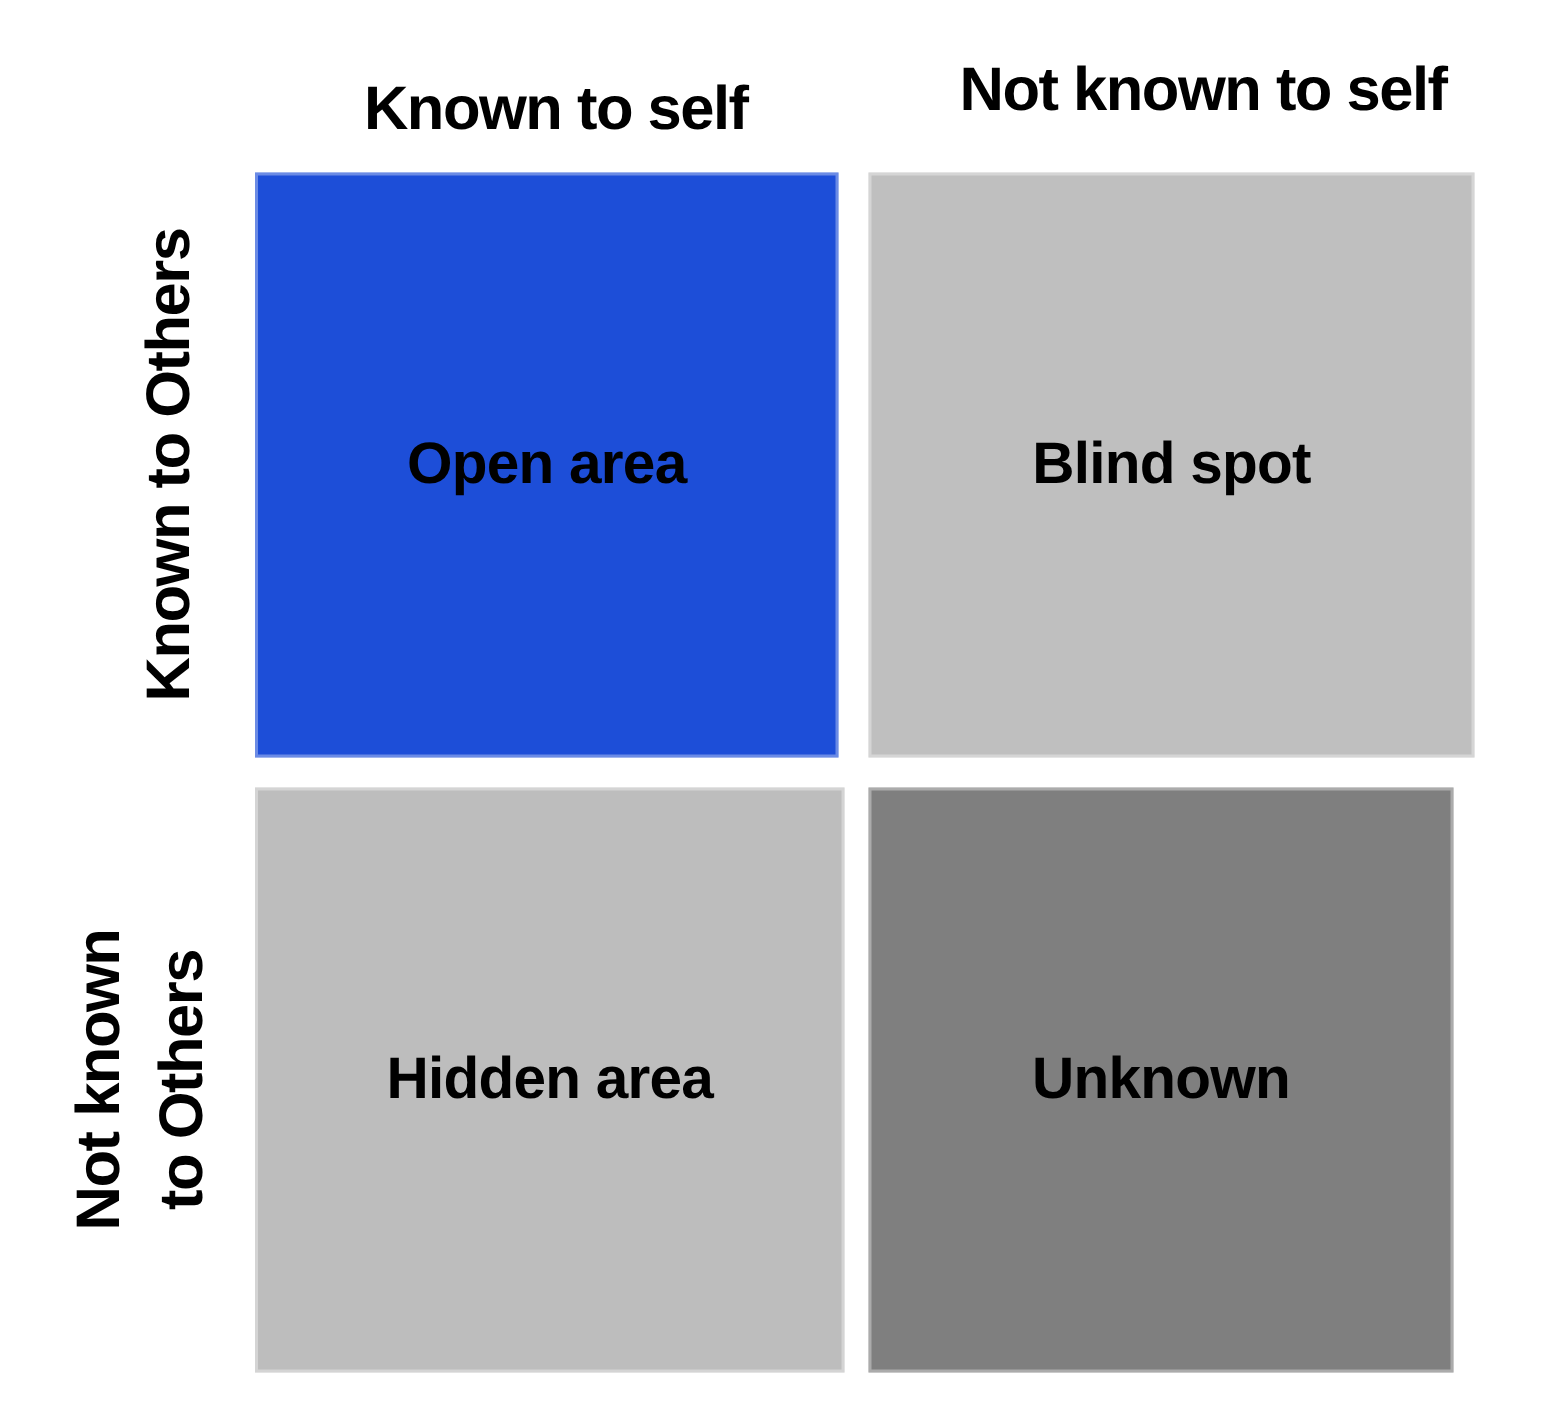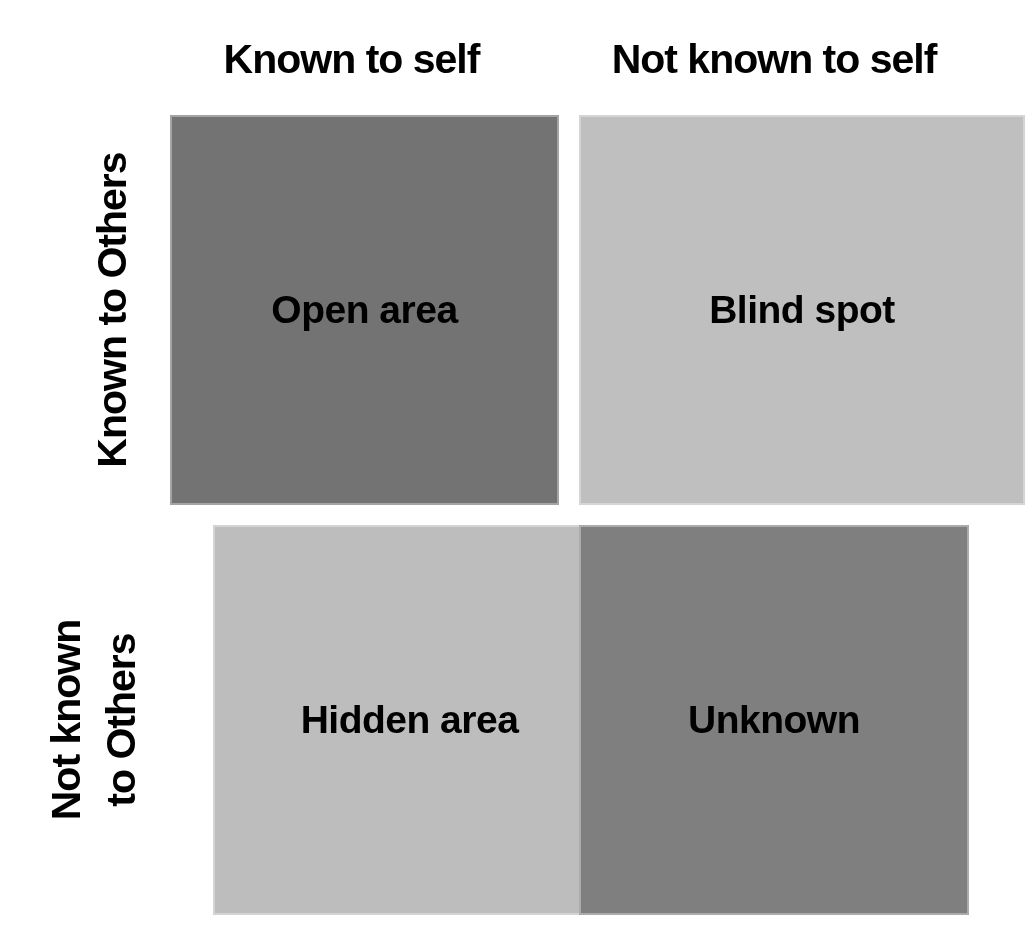--- a/index.html
+++ b/index.html
@@ -22,22 +22,22 @@
     position: absolute;
     top: 28px;
     height: 62px;
     display: flex;
     align-items: center;
     justify-content: center;
     font-size: 41px;
     letter-spacing: -1px;
     white-space: nowrap;
   }
-  .col-header.c1 { left: 157px; width: 389px; }
-  .col-header.c2 { left: 579px; width: 390px; }
+  .col-header.c1 { left: 176px; width: 389px; margin-top: 13px; }
+  .col-header.c2 { left: 607px; width: 390px; }
 
   
   .row-header {
     position: absolute;
   }
   .row-header.r1 { left: 55px;  top: 115px; width: 115px; height: 390px; }
   .row-header.r2 { left: 18px;  top: 525px; width: 152px; height: 390px; }
   .rot {
     position: absolute;
     left: 50%;
@@ -59,22 +59,22 @@
     flex-direction: column;
     align-items: center;
     justify-content: center;
     text-align: center;
     font-size: 39px;
     letter-spacing: -0.5px;
     line-height: 1.45;
     border: 2px solid rgba(255,255,255,0.35);
   }
   .quad.q-open    { left: 170px; top: 115px; width: 389px; height: 390px; }
-  .quad.q-blind   { left: 579px; top: 115px; width: 446px; height: 390px; }
-  .quad.q-hidden  { left: 170px; top: 525px; width: 393px; height: 390px; margin-left: 43px; }
+  .quad.q-blind   { left: 579px; top: 115px; width: 404px; height: 390px; }
+  .quad.q-hidden  { left: 170px; top: 525px; width: 393px; height: 390px; }
   .quad.q-unknown { left: 579px; top: 525px; width: 390px; height: 390px; }
   .quad .line { display: block; white-space: nowrap; }
 </style>
 </head>
 <body>
 
 <div class="canvas">
 
   <div class="col-header c1">Known to self</div>
   <div class="col-header c2">Not known to self</div>
@@ -84,21 +84,21 @@
       <span class="line">Known to Others</span>
     </span>
   </div>
   <div class="row-header r2">
     <span class="rot">
       <span class="line">Not known</span>
       <span class="line">to Others</span>
     </span>
   </div>
 
-  <div class="quad q-open" style="background-color: #737373;">
+  <div class="quad q-open" style="background-color: #1d4ed8;">
     <span class="line">Open area</span>
   </div>
 
   <div class="quad q-blind" style="background-color: rgb(191, 191, 191);">
     <span class="line">Blind spot</span>
   </div>
 
   <div class="quad q-hidden" style="background-color: rgb(189, 189, 189);">
     <span class="line">Hidden area</span>
   </div>

